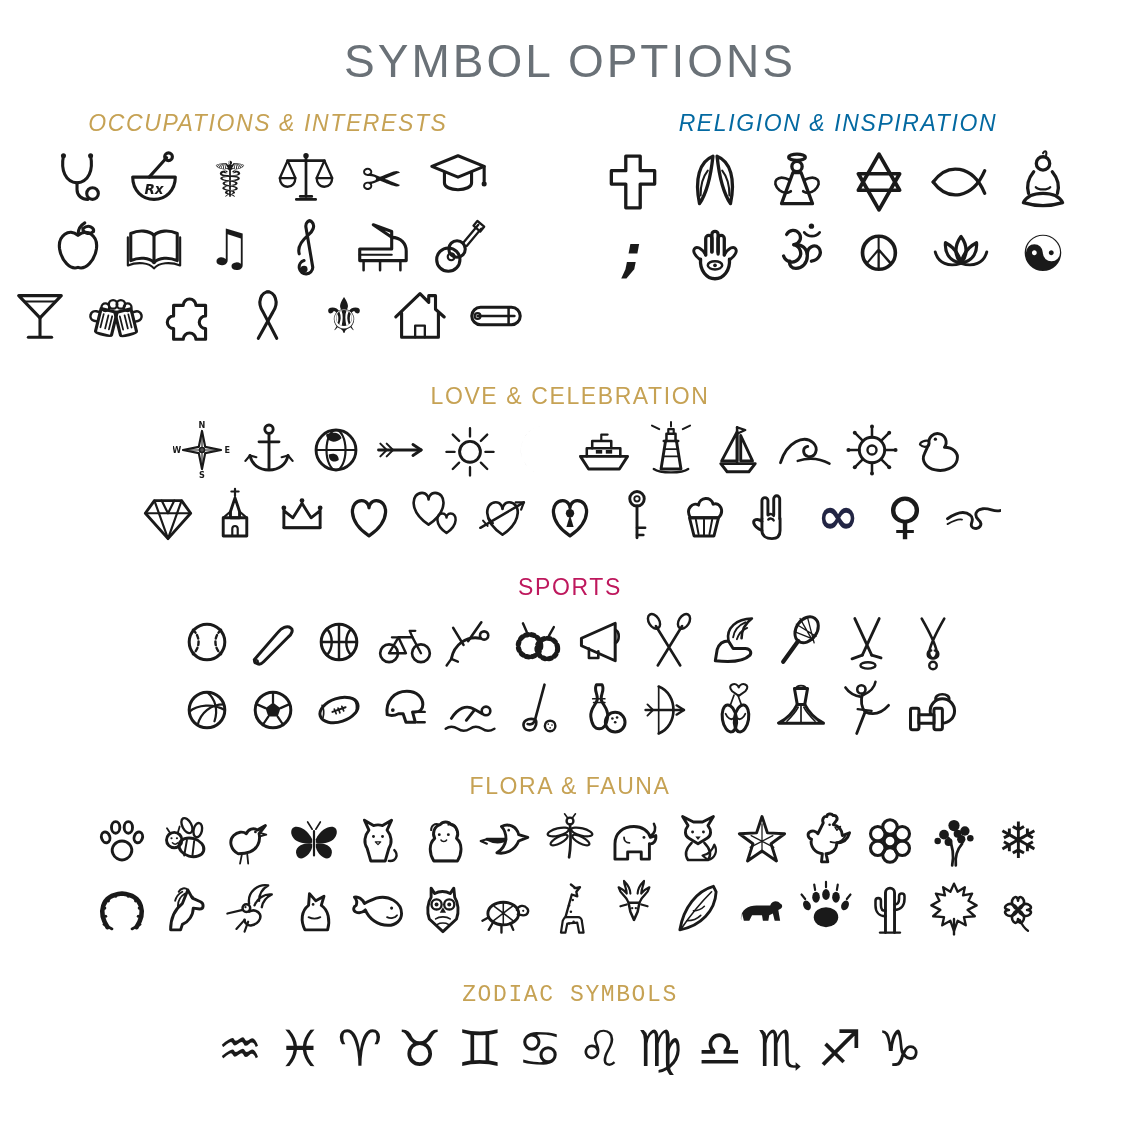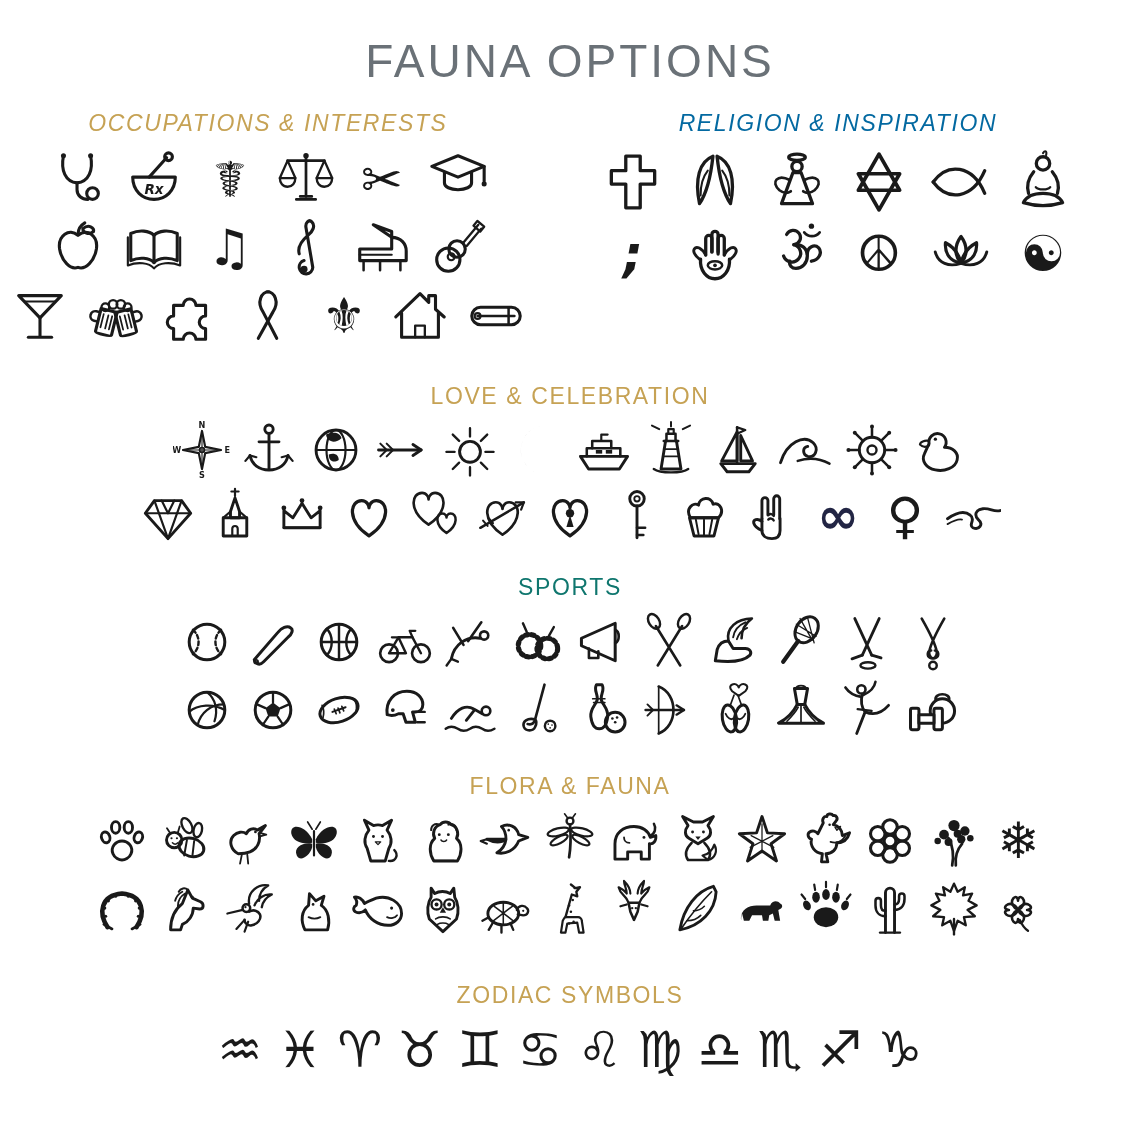--- a/index.html
+++ b/index.html
@@ -37,21 +37,21 @@
   .glyph.b{font-weight:bold;}
   .zodiac .glyph{font-size:50px;}
   .s text{stroke:none;fill:#1a1a1a;font-family:"DejaVu Sans",sans-serif;font-weight:bold;}
   .s .f{fill:#1a1a1a;stroke:none;}
   .s .wf{fill:#ffffff;}
 </style>
 </head>
 <body>
 
 <div id="page">
-  <h1 id="page-title" style="color: rgb(106, 113, 119);">FAUNA OPTIONS</h1>
+  <h1 id="page-title" style="color: rgb(106, 113, 119);">SYMBOL OPTIONS</h1>
   <div id="top-columns">
       <section class="symbol-section occupations">
         <h2 class="section-title" style="color: rgb(198, 162, 84);">OCCUPATIONS &amp; INTERESTS</h2>
         <div class="icon-row">
           <span class="icon">
             <svg class="s" viewBox="0 0 64 64" fill="none" stroke="#1a1a1a" stroke-width="3.2" stroke-linecap="round" stroke-linejoin="round" aria-hidden="true">
               <path d="M17 7c-3 15 2 27 14 28 12-1 17-13 14-28"></path>
               <path d="M31 35v7c0 6 5 10 11 10"></path>
               <circle cx="47" cy="46" r="6"></circle>
               <circle class="f" cx="17" cy="7" r="2.6"></circle>
@@ -484,21 +484,21 @@
           </span>
           <span class="icon">
             <svg class="s" viewBox="0 0 64 64" fill="none" stroke="#1a1a1a" stroke-width="3.2" stroke-linecap="round" stroke-linejoin="round" aria-hidden="true">
               <path d="M5 35c10-7 19-9 25-4 7 5-3 11 3 14 7 3 12-4 6-9-5-5-3-11 5-12 8-1 12 4 19 2"></path>
               <path d="M5 41c7-4 12-6 16-5" stroke-width="2"></path>
             </svg>
           </span>
         </div>
       </section>
       <section class="symbol-section sports">
-        <h2 class="section-title" style="color: #0f766e;">SPORTS</h2>
+        <h2 class="section-title" style="color: #be185d;">SPORTS</h2>
         <div class="icon-row">
           <span class="icon">
             <svg class="s" viewBox="0 0 64 64" fill="none" stroke="#1a1a1a" stroke-width="3.2" stroke-linecap="round" stroke-linejoin="round" aria-hidden="true">
               <circle cx="32" cy="32" r="19"></circle>
               <path d="M17 19c8 7 8 19 0 26M47 19c-8 7-8 19 0 26" stroke-width="2.6" stroke-dasharray="4 3"></path>
             </svg>
           </span>
           <span class="icon">
             <svg class="s" viewBox="0 0 64 64" fill="none" stroke="#1a1a1a" stroke-width="3.2" stroke-linecap="round" stroke-linejoin="round" aria-hidden="true">
               <path d="M12 51 37 22c4-5 10-8 14-5 3 2 1 7-3 10L22 53c-3 3-6 3-8 1-2-1-2-2-2-3z"></path>
@@ -957,21 +957,21 @@
               <path d="M32 33C27 31 23 25 27 20c3-3 5 0 5 3 0-3 2-6 5-3 4 5 0 11-5 13z" stroke-width="2.8"></path>
               <path d="M32 33C27 31 23 25 27 20c3-3 5 0 5 3 0-3 2-6 5-3 4 5 0 11-5 13z" transform="rotate(90 32 33)" stroke-width="2.8"></path>
               <path d="M32 33C27 31 23 25 27 20c3-3 5 0 5 3 0-3 2-6 5-3 4 5 0 11-5 13z" transform="rotate(180 32 33)" stroke-width="2.8"></path>
               <path d="M32 33C27 31 23 25 27 20c3-3 5 0 5 3 0-3 2-6 5-3 4 5 0 11-5 13z" transform="rotate(270 32 33)" stroke-width="2.8"></path>
               <path d="M34 44c3 7 6 10 9 12" stroke-width="2.6"></path>
             </svg>
           </span>
         </div>
       </section>
       <section class="symbol-section zodiac">
-        <h2 class="section-title" style="color: rgb(198, 162, 84);">ZODIAC SYMBOLS</h2>
+        <h2 class="section-title" style="color: rgb(198, 162, 84); font-family: Liberation Mono, monospace;">ZODIAC SYMBOLS</h2>
         <div class="icon-row">
           <span class="icon">
             <span class="glyph">♒</span>
           </span>
           <span class="icon">
             <span class="glyph">♓</span>
           </span>
           <span class="icon">
             <span class="glyph">♈</span>
           </span>

